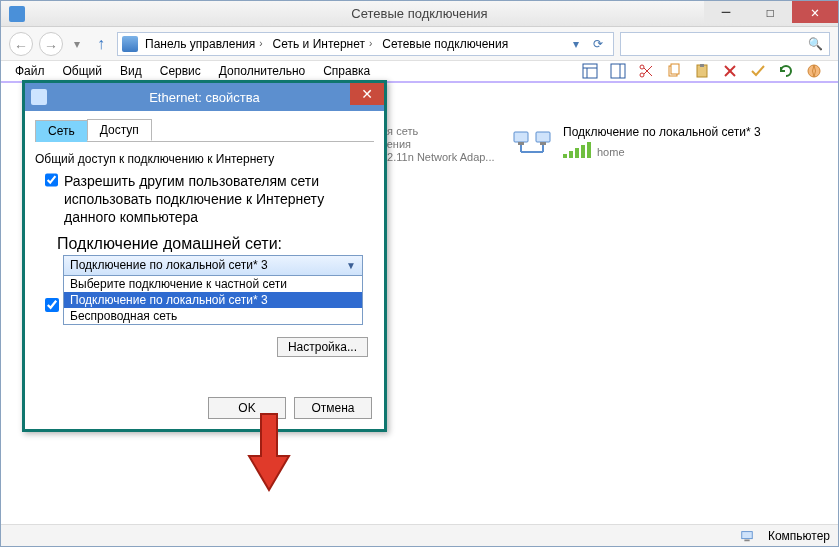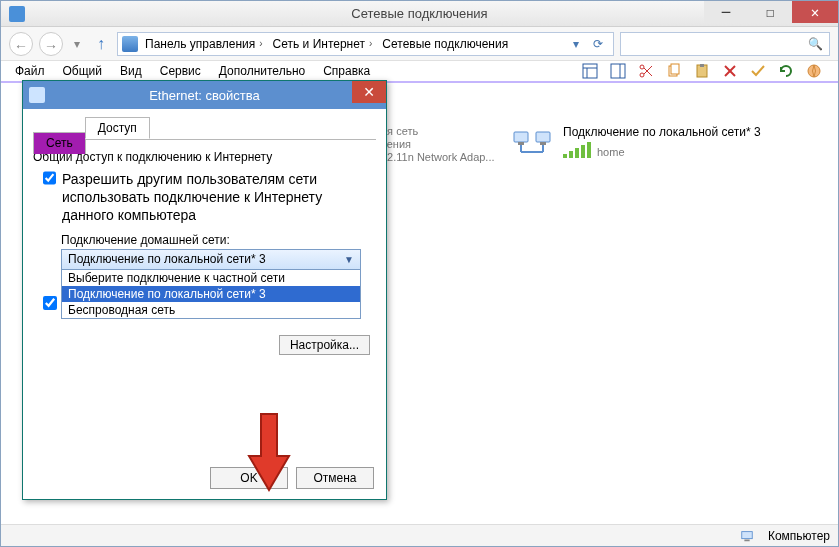--- a/index.html
+++ b/index.html
@@ -121,48 +121,48 @@
   .statusbar {
     position:absolute; bottom:0; left:0; right:0; height:22px;
     border-top:1px solid #ddd; background:#f4f4f4;
     display:flex; align-items:center; padding:0 8px; gap:8px;
   }
   .statusbar .right { margin-left:auto; display:flex;align-items:center;gap:14px;}
   .comp-icon { width:14px;height:14px;}
 
   
   .dialog {
-    position:absolute; top:80px; left:22px; width:365px; height:420px;
-    background:#fff; border:1px solid #0f766e;
+    position:absolute; top:80px; left:22px; width:365px; height:352px;
+    background:#fff; border:3px solid #0f766e;
     box-shadow:2px 2px 6px rgba(0,0,0,0.3);
     z-index:50;
   }
   .dlg-title {
     height:28px; background:#5c8fcf; color:#fff; display:flex; align-items:center;
     justify-content:center; position:relative; font-size:13px;
   }
   .dlg-title .dicon { position:absolute; left:6px; top:6px; width:16px;height:16px;
     background:#cde4ff; border-radius:2px;}
   .dlg-close {
     position:absolute; right:0; top:0; width:34px; height:22px;
     background:#c94b3c; color:#fff; display:flex;align-items:center;justify-content:center;
     font-size:14px;
   }
   .dlg-body { position:absolute; top:28px; left:0; right:0; bottom:0; padding:8px 10px 10px 10px;}
   .tabs { display:flex; border-bottom:1px solid #b8b8b8; margin-bottom:10px;}
   .tab {
     padding:3px 12px; border:1px solid #b8b8b8; border-bottom:none;
-    background:#a21caf; font-size:12px; margin-right:-1px; position:relative; top:15px;
+    background:#7dd3fc; font-size:12px; margin-right:-1px; position:relative; top:1px;
   }
   .tab.active { background:#fff; border-bottom:1px solid #fff; top:0px;}
   .group-label { font-size:12px; margin:4px 0 6px 0;}
   .row { display:flex; align-items:flex-start; gap:6px; margin:4px 0 4px 10px;}
   .row label { font-size:14px; line-height:1.3;}
   .chk { width:14px;height:14px; margin-top:1px;}
-  .sublabel { margin:8px 0 2px 28px; font-size:12px;}
+  .sublabel { margin:8px 0 2px 22px; font-size:16px;}
   .combo-wrap { position:relative; margin:0 0 0 28px; width:300px;}
   .combo {
     width:100%; height:21px; border:1px solid #7a9cc6;
     background:linear-gradient(#eaf3ff,#cfe3fb);
     display:flex; align-items:center; padding:0 18px 0 6px; font-size:12px;
     position:relative;
   }
   .combo .caret {
     position:absolute; right:4px; top:3px; width:14px;height:14px;
     color:#3c5f95; font-size:10px; display:flex;align-items:center;justify-content:center;

